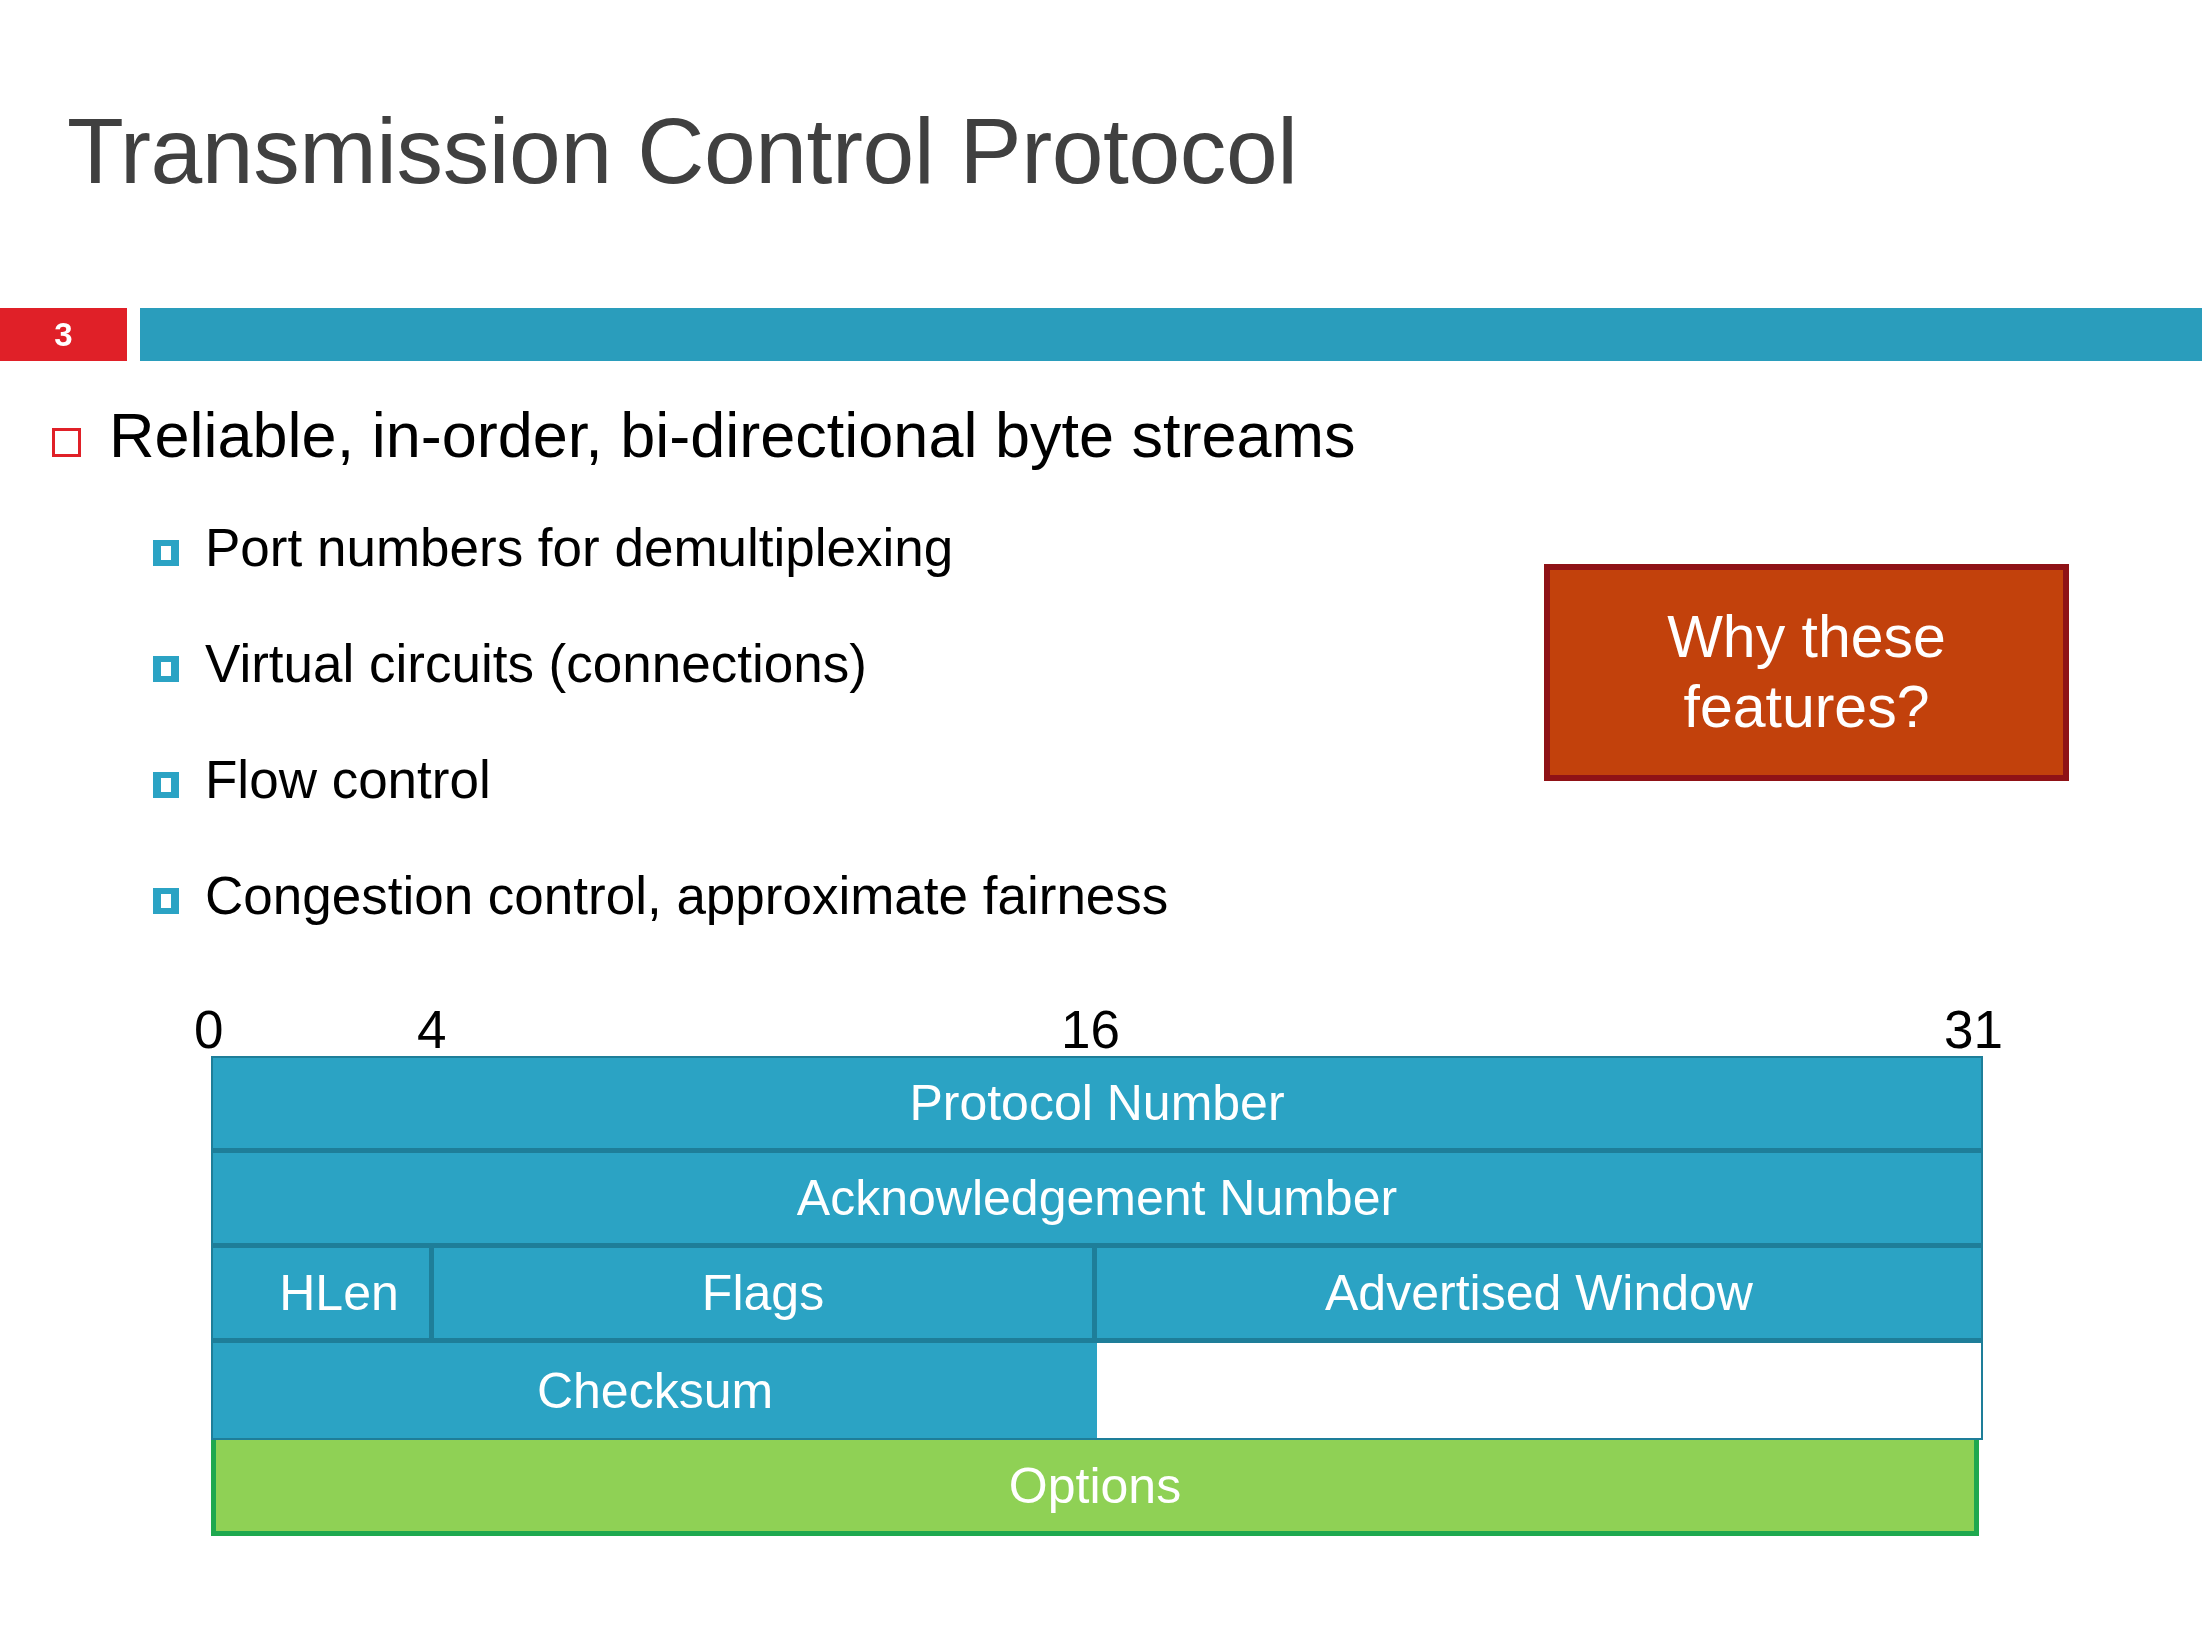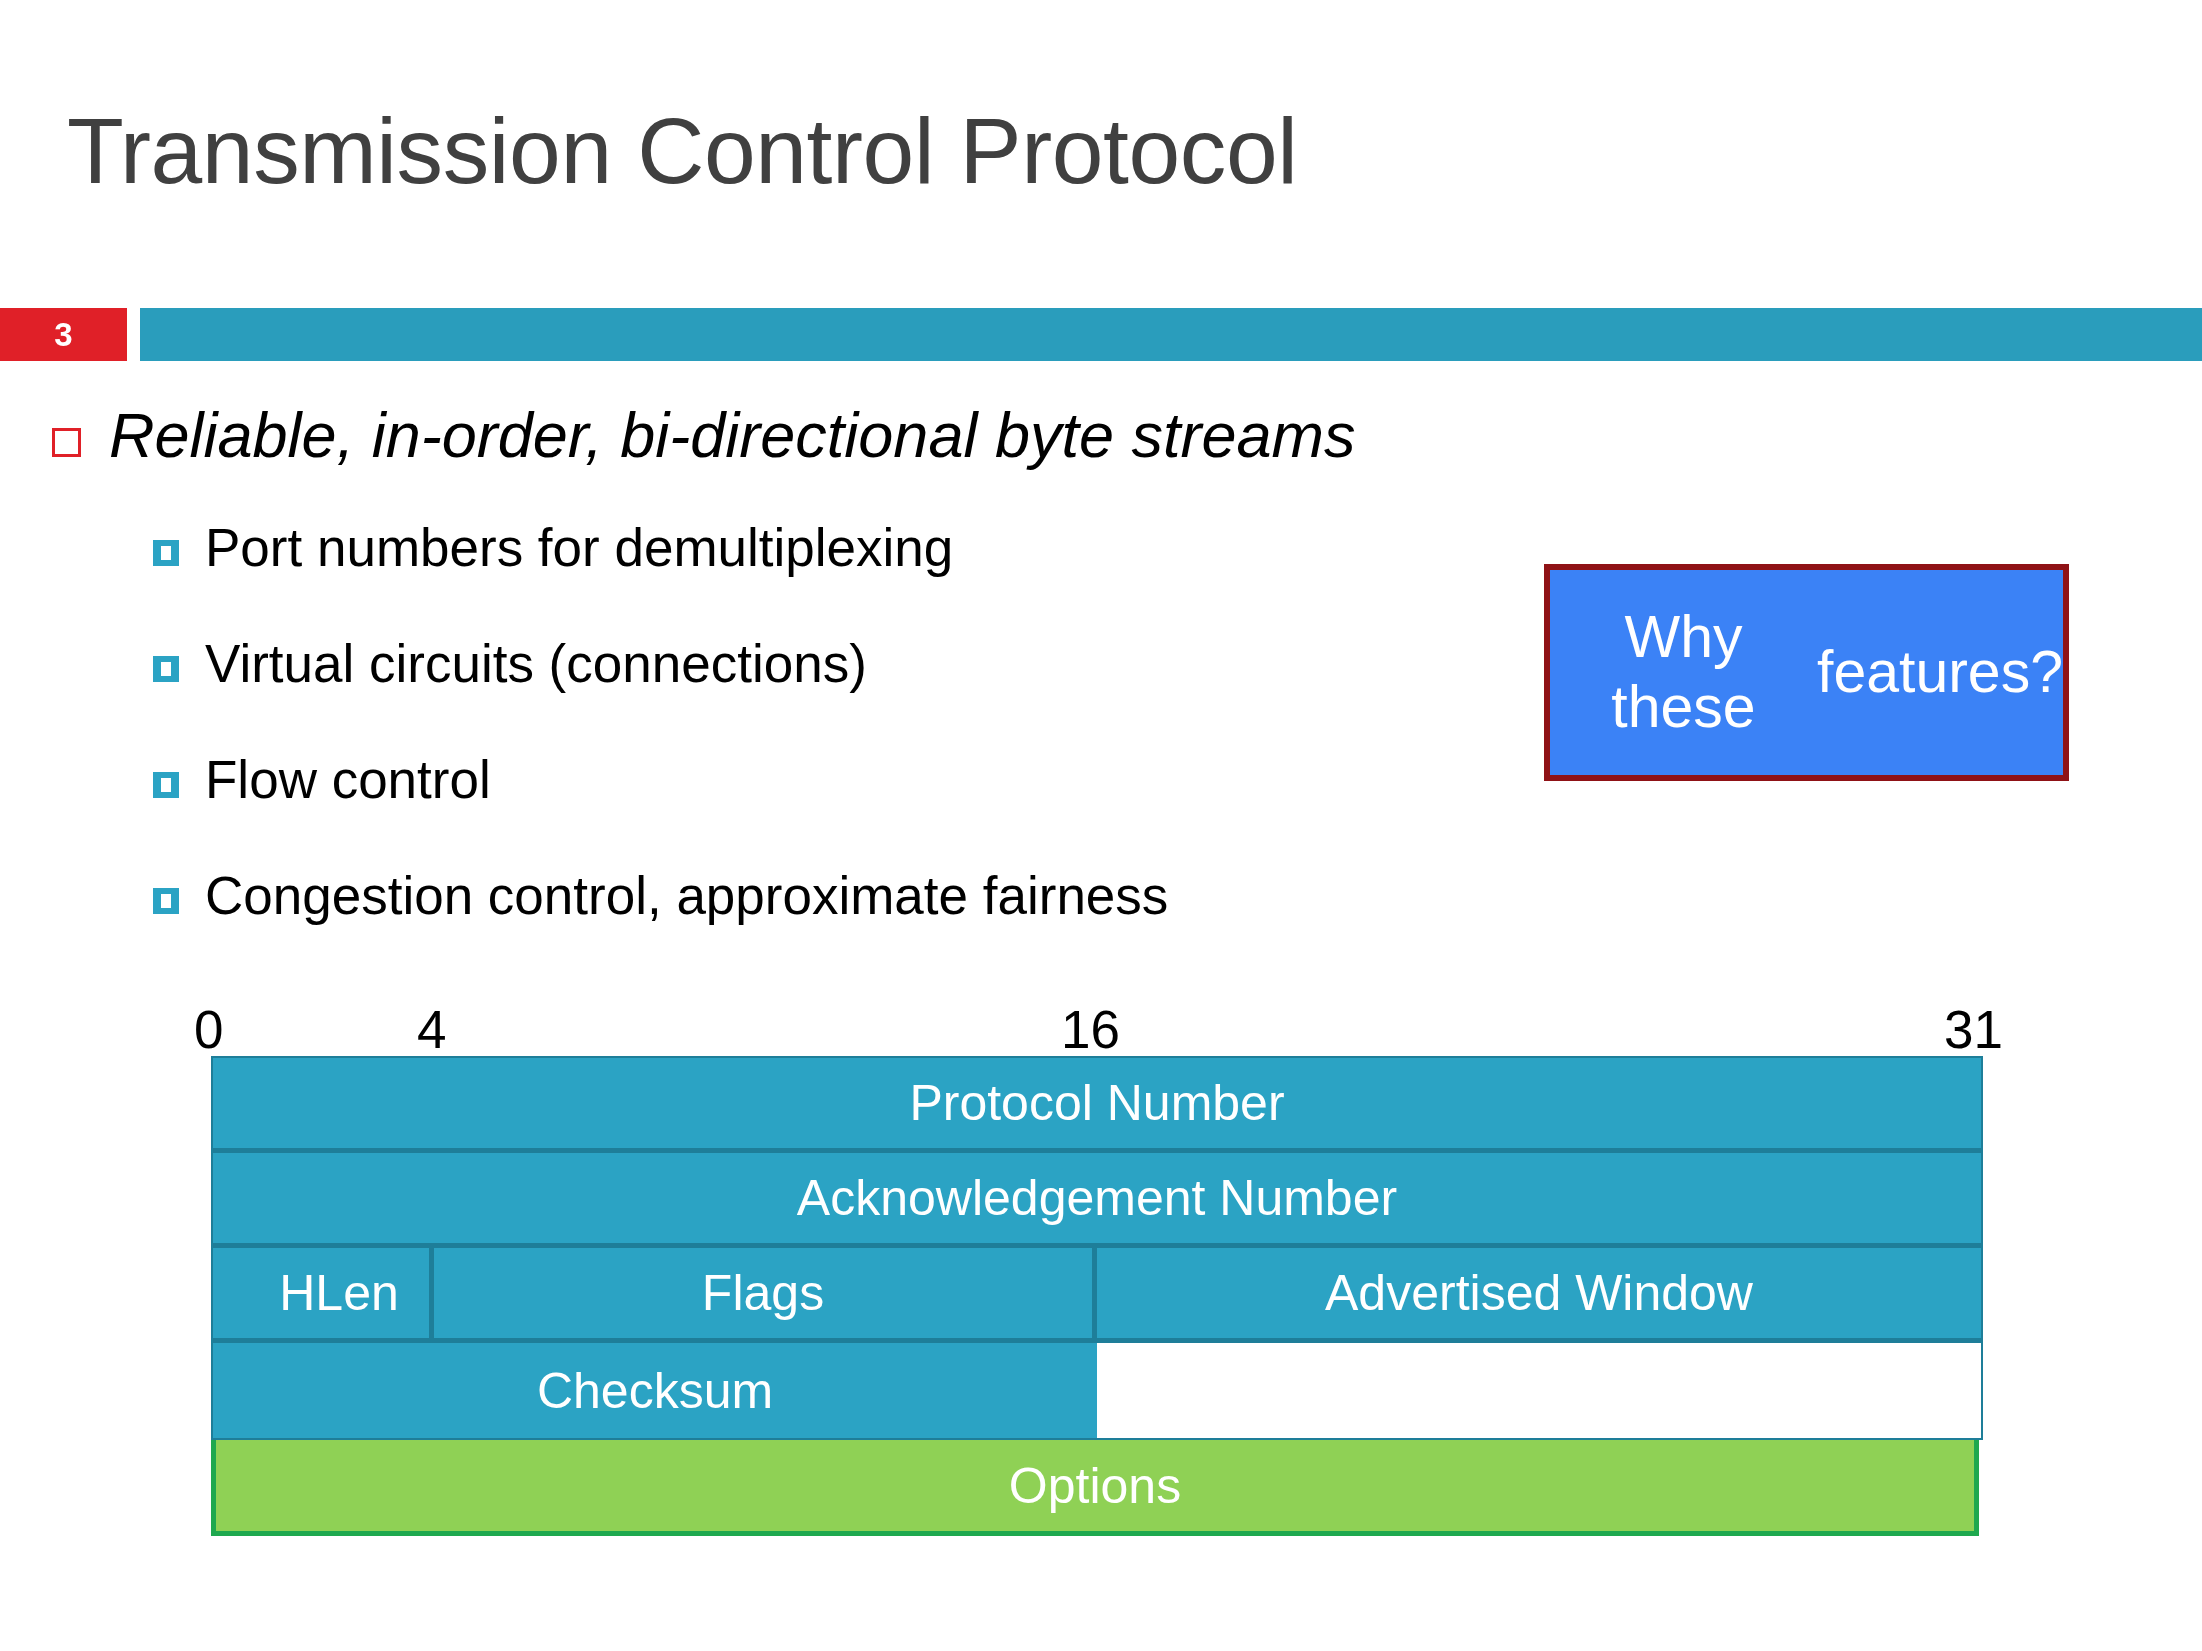--- a/index.html
+++ b/index.html
@@ -79,21 +79,20 @@
     box-sizing: border-box;
     background: transparent;
     margin-top: 24px;
     margin-right: 28px;
     flex: none;
   }
   .bullet-l1-text {
     font-size: 63px;
     line-height: 1;
     color: #000000;
-    font-style: italic;
   }
 
   .bullet-l2 {
     position: absolute;
     left: 153px;
     display: flex;
     align-items: flex-start;
     white-space: nowrap;
   }
   .marker-l2 {
@@ -121,25 +120,25 @@
     color: #000000;
   }
 
   
   .callout {
     position: absolute;
     left: 1544px;
     top: 564px;
     width: 525px;
     height: 217px;
-    background: #3b82f6;
+    background: #c2410c;
     border: 6.9px solid #8F1216;
     box-sizing: border-box;
     display: flex;
-    flex-direction: row;
+    flex-direction: column;
     align-items: center;
     justify-content: center;
     color: #ffffff;
     font-size: 59px;
     line-height: 1.18;
     text-align: center;
   }
 
   
   .diagram {

